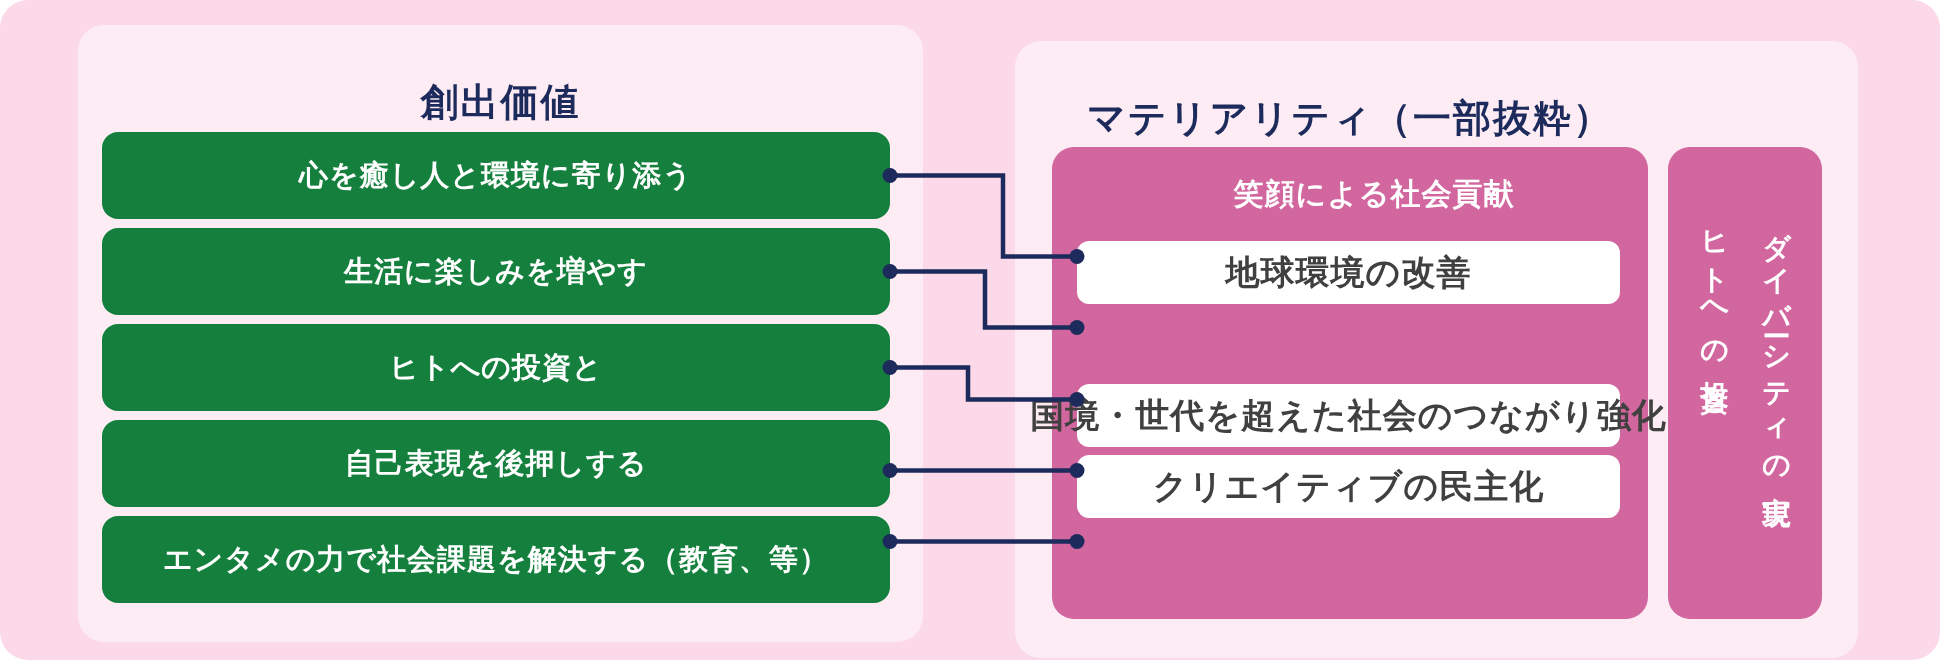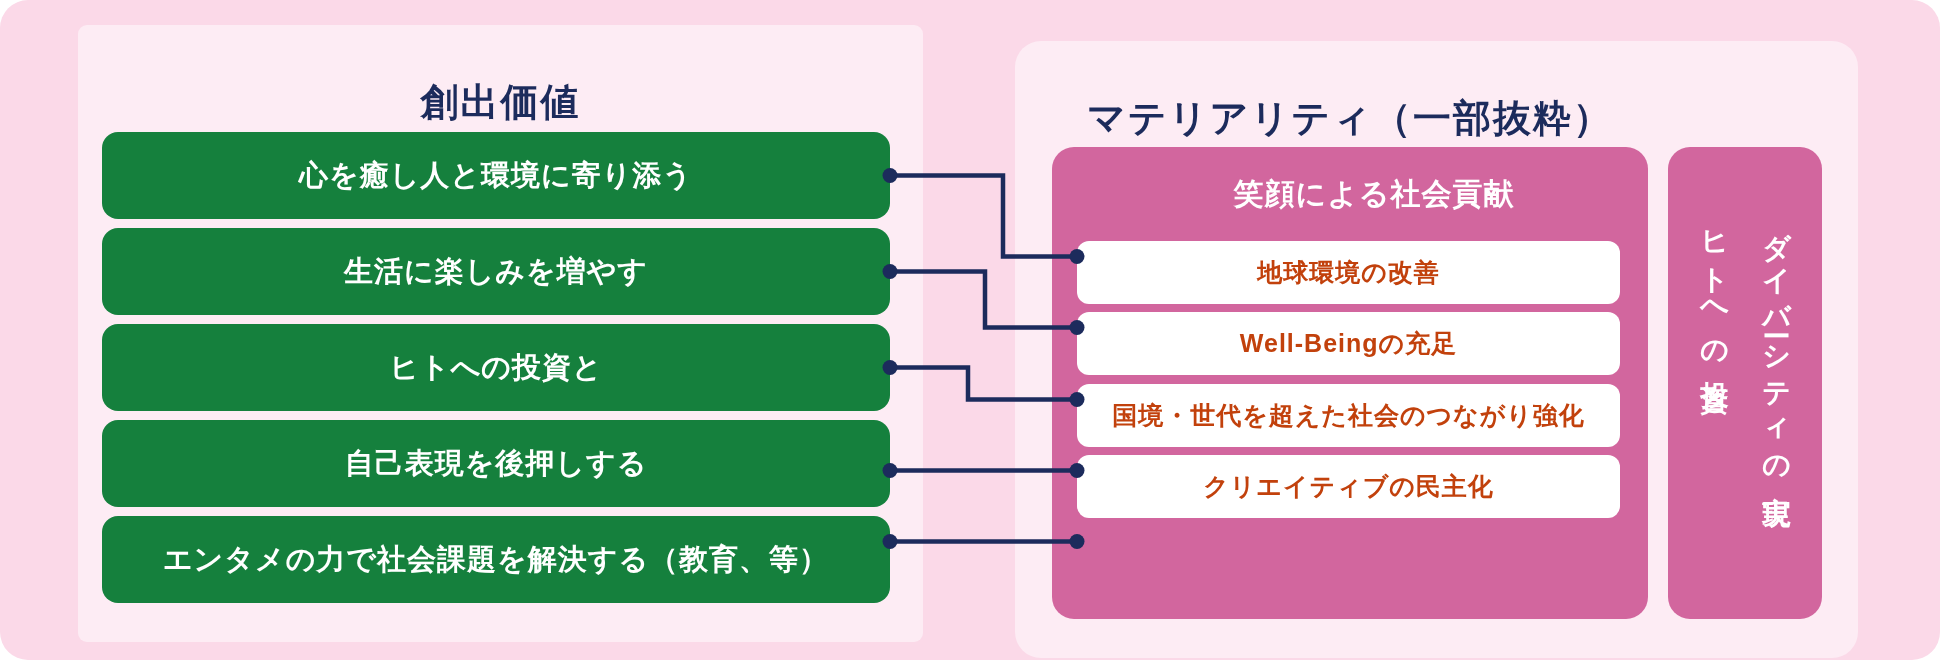--- a/index.html
+++ b/index.html
@@ -16,21 +16,21 @@
     border-radius: 28px;
     overflow: hidden;
   }
   .panel {
     position: absolute;
     top: 25px;
     height: 617px;
     background: #fdecf4;
     border-radius: 26px;
   }
-  .left-panel  { left: 78px;  width: 845px; border-radius: 9px; }
+  .left-panel  { left: 78px;  width: 845px; }
   .right-panel { left: 1015px; width: 843px; margin-top: 16px; }
 
   .panel-title {
     position: absolute;
     top: 52px;
     left: 0;
     width: 100%;
     margin: 0;
     text-align: center;
     font-size: 38px;
@@ -88,22 +88,22 @@
     left: 25px;
     width: 543px;
     height: 63px;
     background: #ffffff;
     border-radius: 12px;
     display: flex;
     align-items: center;
     justify-content: center;
   }
   .sub-card-label {
-    color: #c2410c;
-    font-size: 25px;
+    color: #404040;
+    font-size: 34px;
     font-weight: bold;
     letter-spacing: 1px;
     white-space: nowrap;
   }
 
   .strip {
     position: absolute;
     left: 653px;
     top: 106px;
     width: 154px;
@@ -158,23 +158,20 @@
   </section>
 
   <section class="panel right-panel">
     <h2 class="panel-title">マテリアリティ（一部抜粋）</h2>
 
     <div class="big-card">
       <div class="group-header">笑顔による社会貢献</div>
 
       <div class="sub-card" style="top:94px">
         <span class="sub-card-label">地球環境の改善</span>
-      </div>
-      <div class="sub-card" style="top:165px">
-        <span class="sub-card-label">Well-Beingの充足</span>
       </div>
       <div class="sub-card" style="top:237px">
         <span class="sub-card-label">国境・世代を超えた社会のつながり強化</span>
       </div>
       <div class="sub-card" style="top:308px">
         <span class="sub-card-label">クリエイティブの民主化</span>
       </div>
     </div>
 
     <div class="strip">

